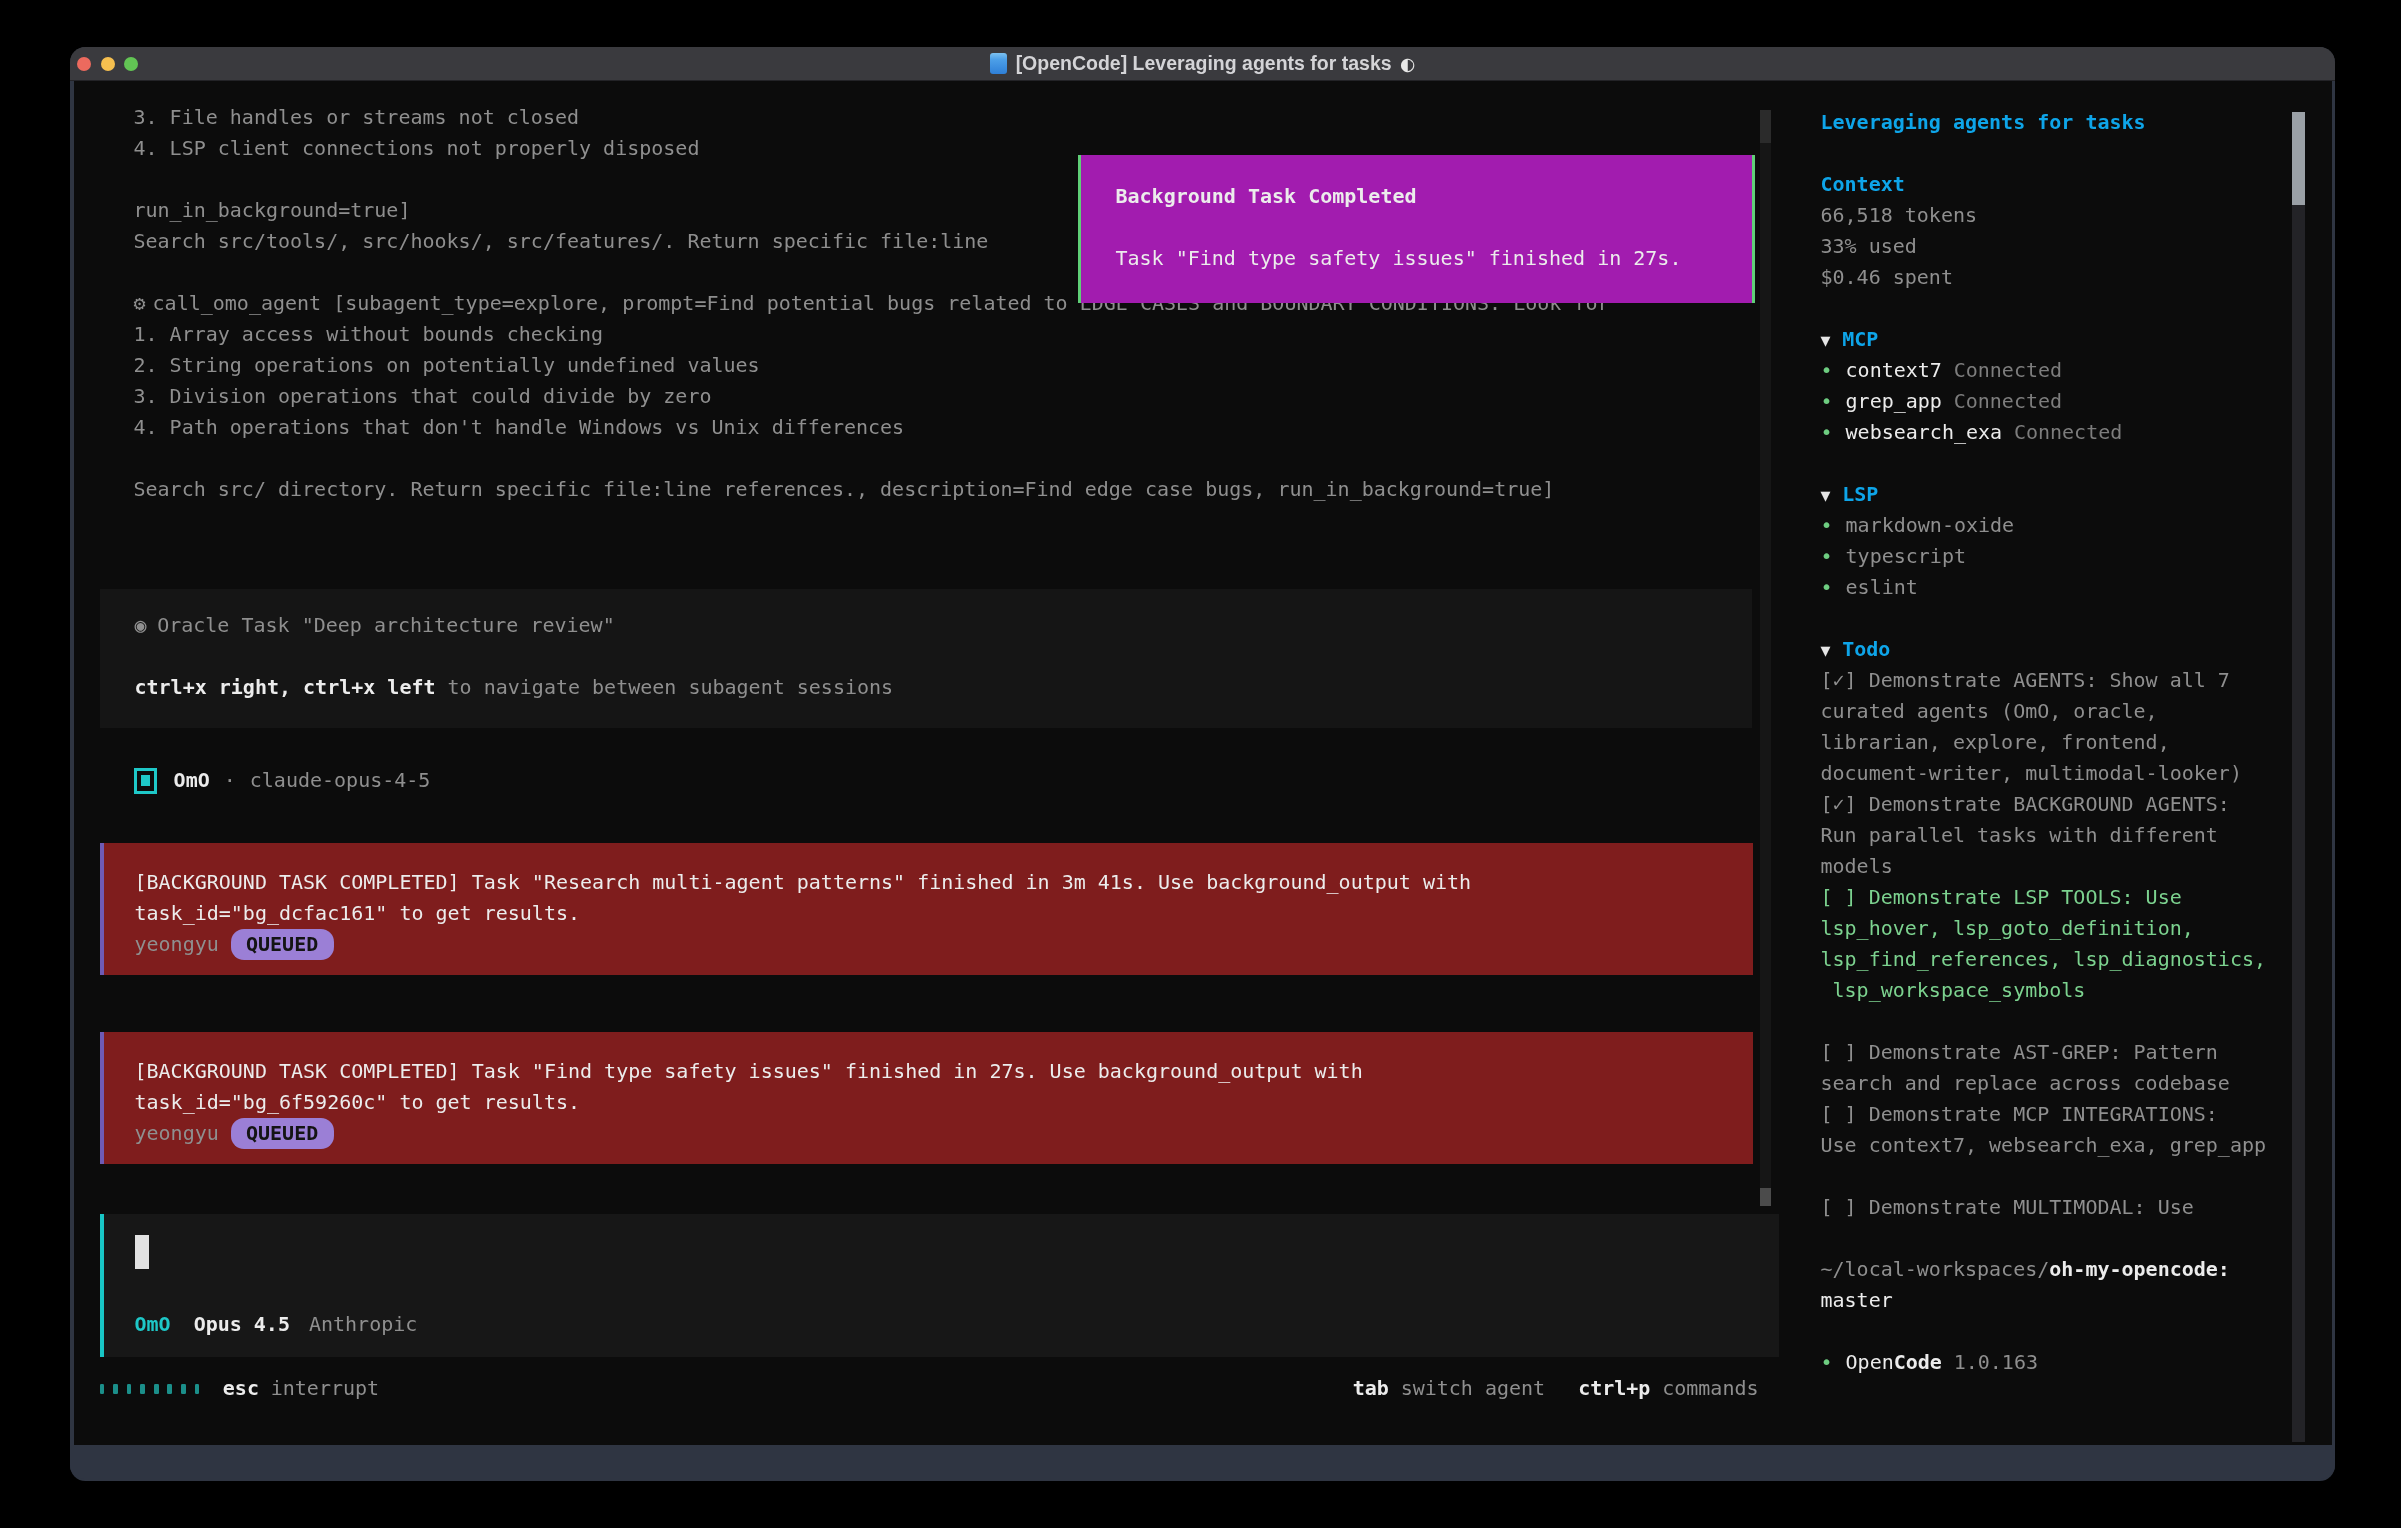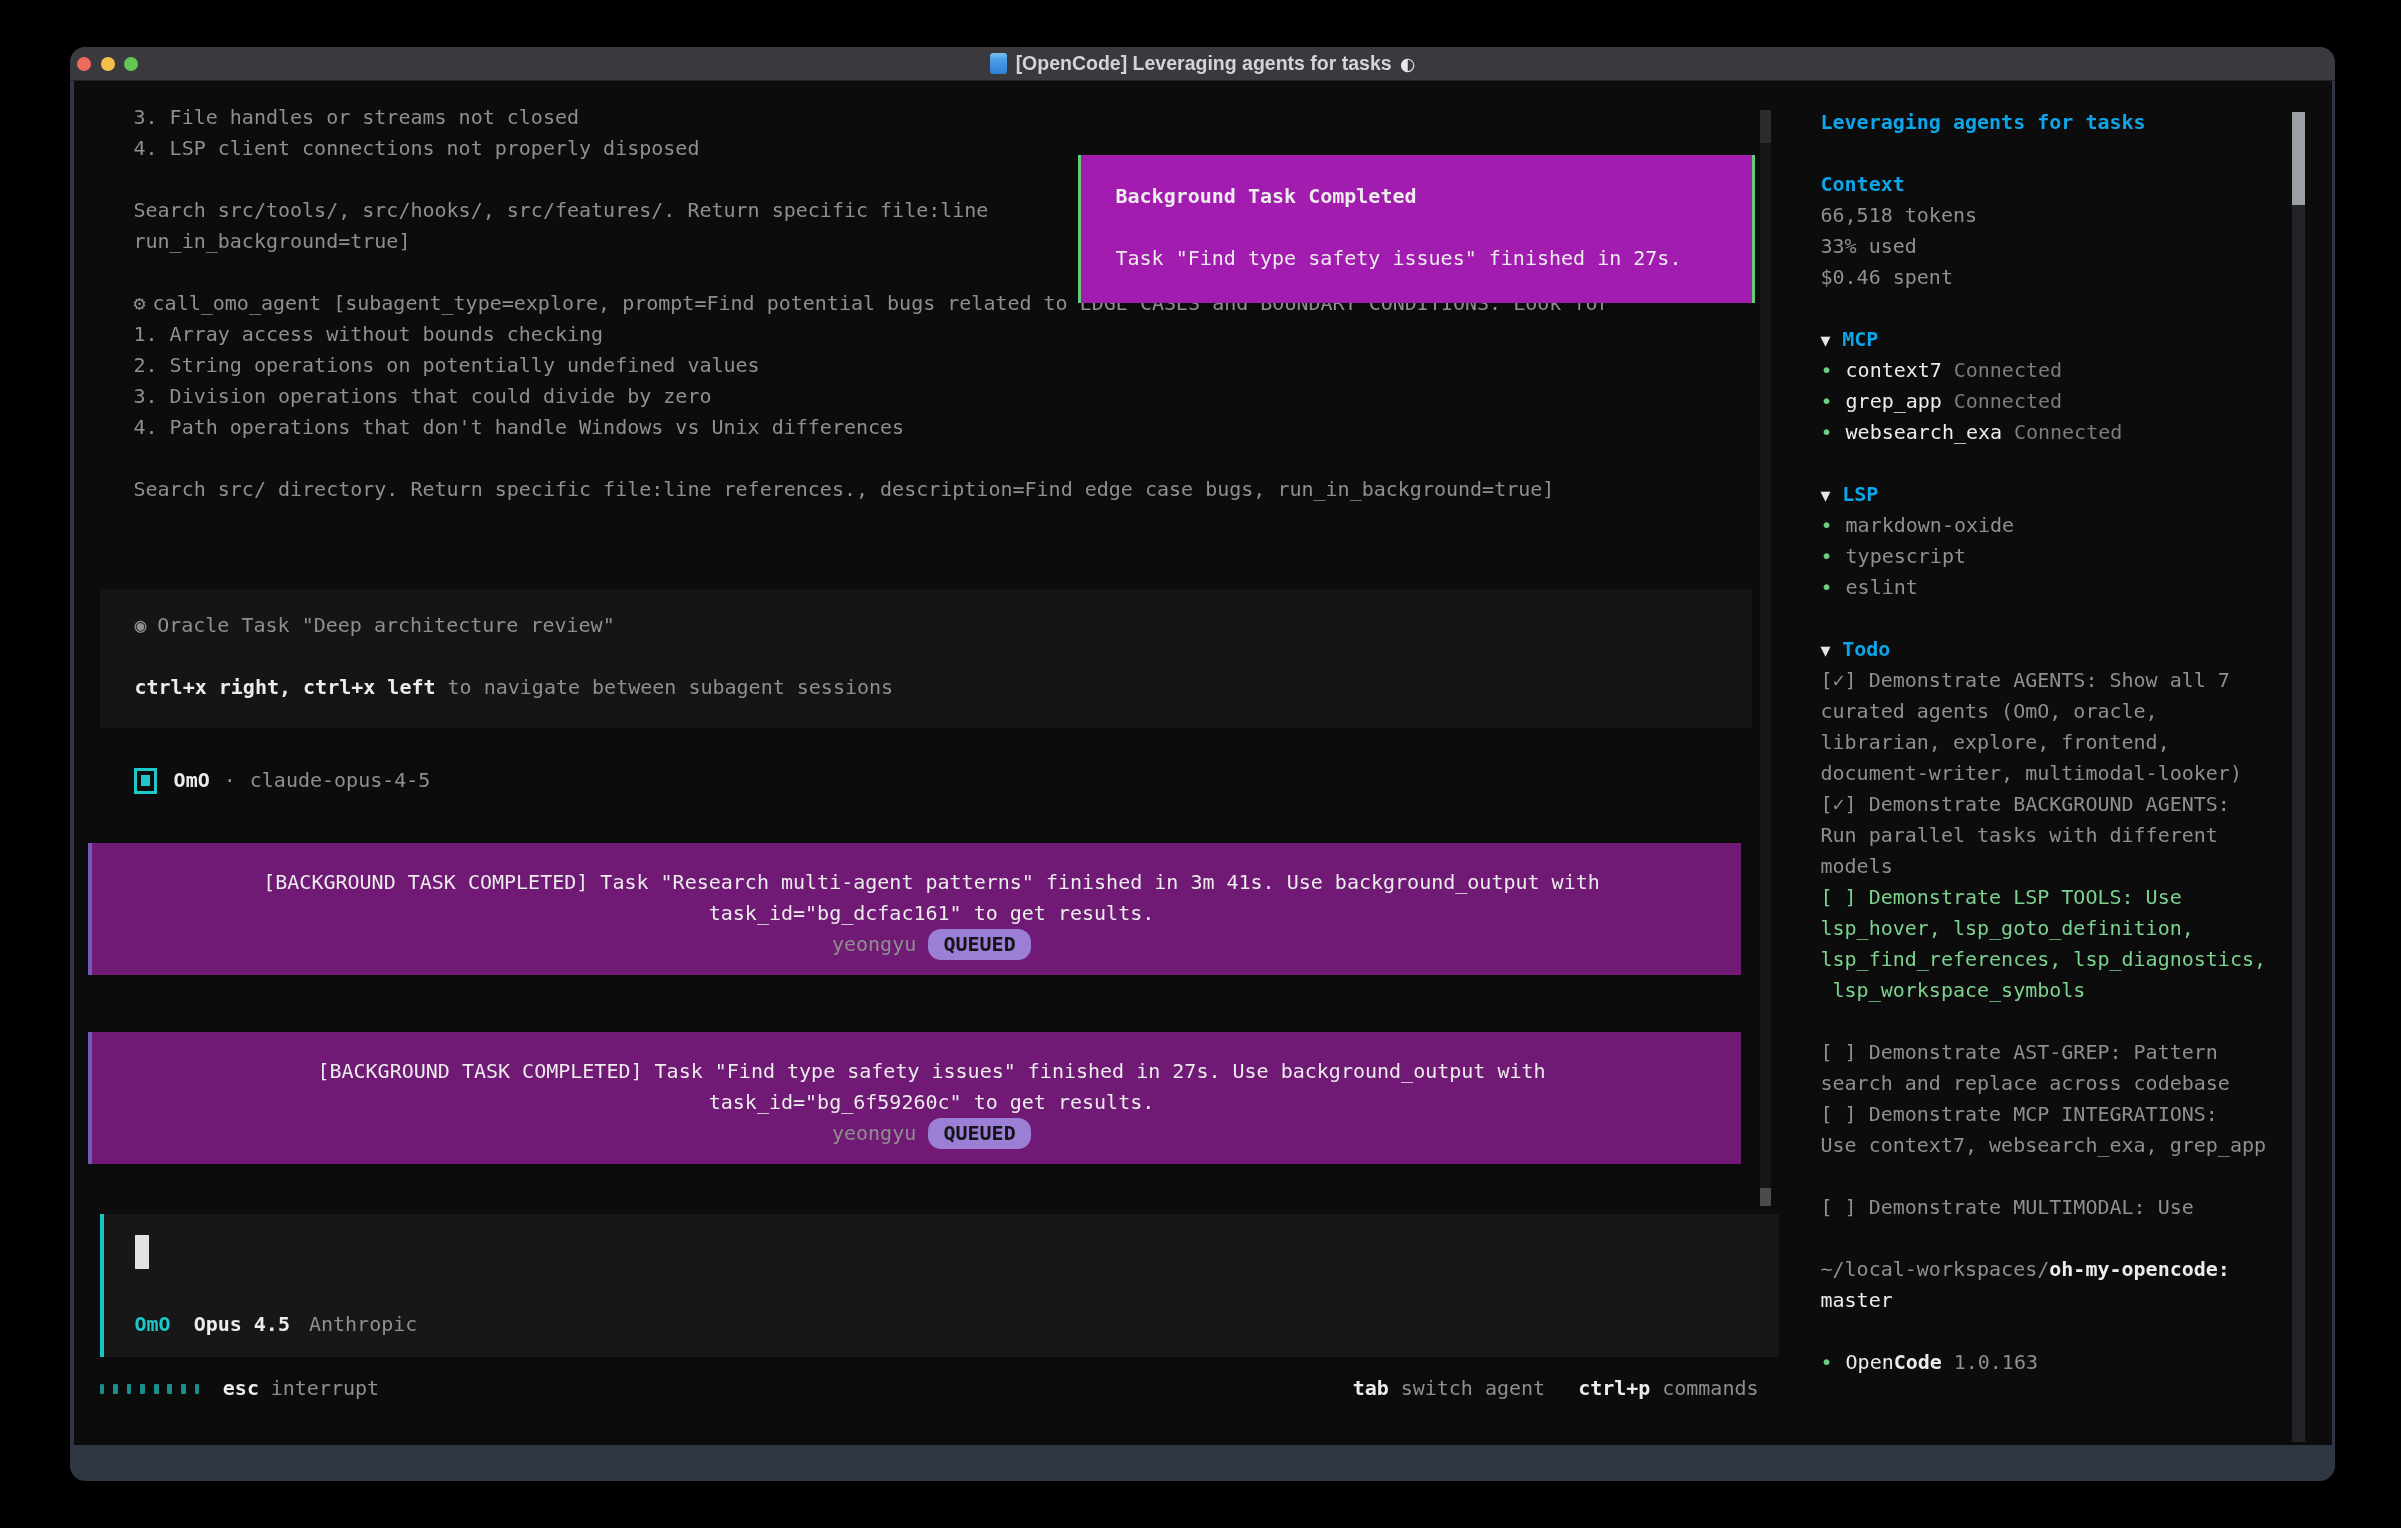--- a/index.html
+++ b/index.html
@@ -28,22 +28,22 @@
   .main-lines{position:absolute;left:60px;top:21px;}
   .toast{position:absolute;left:1004px;top:74px;width:677px;height:148px;background:#a21caf;
          border-left:3.5px solid #5fcf77;border-right:3.5px solid #5fcf77;box-sizing:border-box;
          padding:26px 7px 0 35px;color:#e8e8e8;}
   .oracle{position:absolute;left:26px;top:508px;width:1652px;height:139px;background:#151515;
           box-sizing:border-box;padding:21px 0 0 35px;}
   .agent-header{position:absolute;left:60px;top:684px;height:31px;display:flex;align-items:center;}
   .agent-icon{width:23.6px;height:26px;border:3px solid #1ec8c8;box-sizing:border-box;
               display:flex;align-items:center;justify-content:center;}
   .agent-icon-inner{width:9.5px;height:10.6px;background:#1ec8c8;}
-  .taskbox{position:absolute;left:14px;width:1653px;height:132px;background:#701a75;
-           border-left:4.1px solid #6f5bb5;box-sizing:border-box;padding:23.6px 0 0 31px;text-align:center;}
+  .taskbox{position:absolute;left:26px;width:1653px;height:132px;background:#7f1d1d;
+           border-left:4.1px solid #6f5bb5;box-sizing:border-box;padding:23.6px 0 0 31px;}
   .task1{top:762px;} .task2{top:951px;}
   .badge{display:inline-block;background:#9b7fd6;color:#141414;font-weight:bold;
          padding:0 15.4px;margin-left:11.8px;border-radius:13px;}
   .inputbox{position:absolute;left:26px;top:1133px;width:1679px;height:143px;background:#171717;
             border-left:4.1px solid #18c6c6;box-sizing:border-box;}
   .cursor{position:absolute;left:31px;top:21px;width:14px;height:34px;background:#e2e2e2;}
   .input-footer{position:absolute;left:31px;top:95px;height:31px;display:flex;align-items:center;}
   .statusbar{position:absolute;left:26px;top:1292px;height:31px;display:flex;align-items:center;}
   .spinner{display:flex;align-items:center;gap:8.9px;margin-right:23.6px;}
   .spin-dot{width:4.7px;height:10px;background:#1b8f8a;border-radius:1.2px;}
@@ -76,22 +76,22 @@
         <span class="moon">◐</span>
       </div>
     </div>
 
     <div class="content">
 
       <div class="main-lines">
         <div class="row dim">3. File handles or streams not closed</div>
         <div class="row dim">4. LSP client connections not properly disposed</div>
         <div class="row"></div>
+        <div class="row dim">run_in_background=true]</div>
         <div class="row dim">Search src/tools/, src/hooks/, src/features/. Return specific file:line</div>
-        <div class="row dim">run_in_background=true]</div>
         <div class="row"></div>
         <div class="row dim"><span>⚙</span><span style="margin-left:7px;">call_omo_agent [subagent_type=explore, prompt=Find potential bugs related to EDGE CASES and BOUNDARY CONDITIONS. Look for</span></div>
         <div class="row dim">1. Array access without bounds checking</div>
         <div class="row dim">2. String operations on potentially undefined values</div>
         <div class="row dim">3. Division operations that could divide by zero</div>
         <div class="row dim">4. Path operations that don't handle Windows vs Unix differences</div>
         <div class="row"></div>
         <div class="row dim">Search src/ directory. Return specific file:line references., description=Find edge case bugs, run_in_background=true]</div>
       </div>
 

